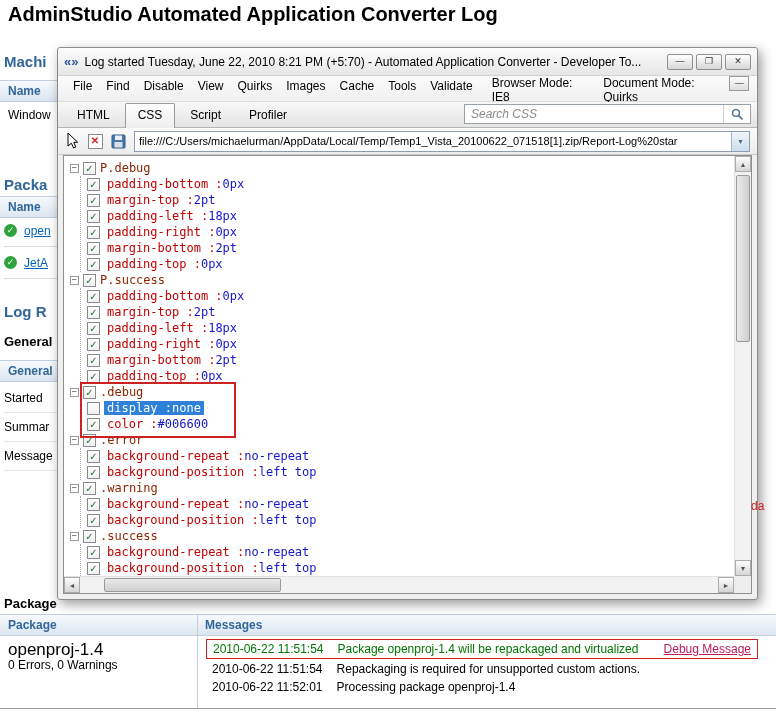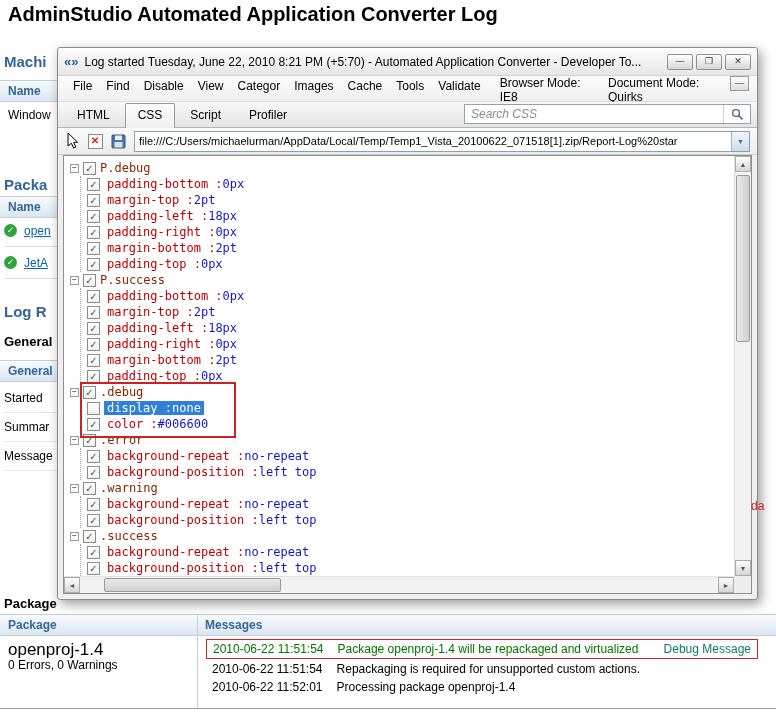--- a/index.html
+++ b/index.html
@@ -46,21 +46,21 @@
   .pkgb-col2{position:absolute;left:205px;top:3px;color:#336699;font-weight:bold;font-size:12px;}
   .pkgb-divider{position:absolute;left:197px;top:18px;height:94px;border-left:1px solid #C6CDD5;}
   .pkgb-bottomline{position:absolute;left:0;top:112px;width:776px;border-top:1px solid #9A9A9A;}
   .pkgb-name{position:absolute;left:8px;top:44px;font-size:17px;}
   .pkgb-status{position:absolute;left:8px;top:62px;font-size:12px;}
   .pkgb-msgs{position:absolute;left:206px;top:43px;width:566px;font-size:12px;}
   .msg-line{padding:2px 6px;white-space:nowrap;color:#000;}
   .msg-line.debug{color:#007700;}
   .msg-line.boxed{border:1px solid #CC2222;display:flex;width:552px;box-sizing:border-box;margin-bottom:1px;}
   .msg-time{margin-right:14px;}
-  .msg-annot{margin-left:auto;color:#0f766e;padding-left:10px;}
+  .msg-annot{margin-left:auto;color:#be185d;padding-left:10px;text-decoration:underline;}
 
   
   .devwin{position:absolute;left:57px;top:47px;width:699px;height:551px;z-index:10;
           border:1px solid #8B8B8B;border-radius:3px;background:#EFEFEF;
           box-shadow:3px 4px 12px rgba(0,0,0,.40);display:flex;flex-direction:column;}
   .titlebar{height:27px;flex:0 0 auto;display:flex;align-items:center;padding:0 6px;
             background:linear-gradient(#FDFDFD,#E6E6E6);border-bottom:1px solid #D2D2D2;
             border-radius:3px 3px 0 0;}
   .win-icon{color:#2B5797;font-weight:bold;font-size:13px;margin-right:6px;}
   .title-text{font-size:12px;flex:1;white-space:nowrap;overflow:hidden;}
@@ -204,21 +204,21 @@
       <span class="win-btn"><span>✕</span></span>
     </span>
   </div>
 
   <div class="menubar">
     <span class="menu-items">
         <span class="menu-item">File</span>
         <span class="menu-item">Find</span>
         <span class="menu-item">Disable</span>
         <span class="menu-item">View</span>
-        <span class="menu-item">Categor</span>
+        <span class="menu-item">Quirks</span>
         <span class="menu-item">Images</span>
         <span class="menu-item">Cache</span>
         <span class="menu-item">Tools</span>
         <span class="menu-item">Validate</span>
       </span>
     <span class="mode">Browser Mode: IE8</span>
     <span class="mode">Document Mode: Quirks</span>
     <span class="pin-btn">—</span>
   </div>
 

